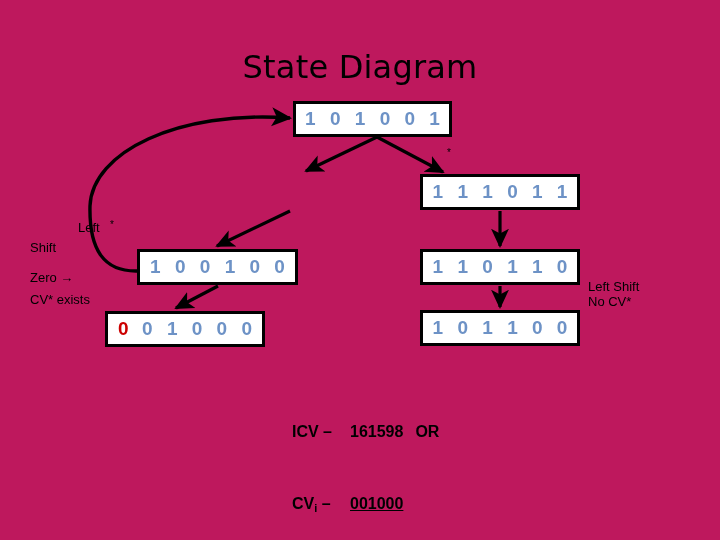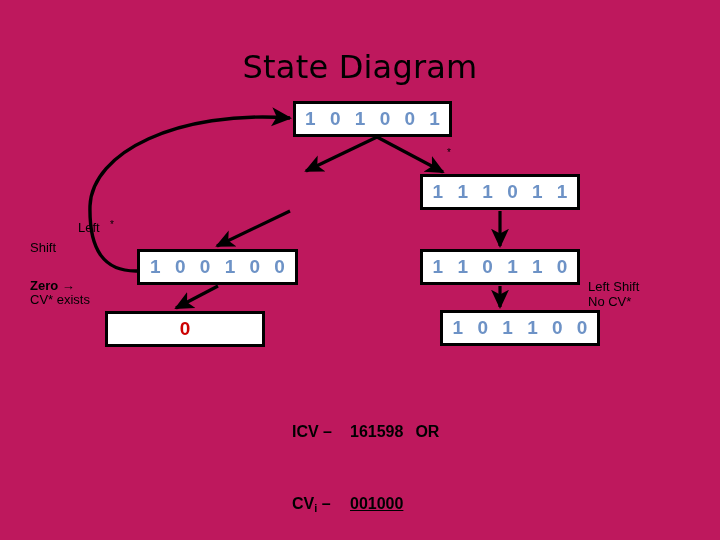--- a/index.html
+++ b/index.html
@@ -139,29 +139,30 @@
   <div class="state-box" style="left:137px; top:249px; width:161px; height:36px;">
     <span>1 0 0 1 0 0</span>
   </div>
 
   <div class="state-box" style="left:420px; top:249px; width:160px; height:36px;">
     <span>1 1 0 1 1 0</span>
   </div>
 
   <div class="state-box" style="left:105px; top:311px; width:160px; height:36px;">
     <span class="redbit">0</span>
+      <span style="margin-left:4.5px;">0 1 0 0 0</span>
   </div>
 
-  <div class="state-box" style="left:420px; top:310px; width:160px; height:36px;margin-left:20px;">
+  <div class="state-box" style="left:420px; top:310px; width:160px; height:36px;">
     <span>1 0 1 1 0 0</span>
   </div>
 
   <div class="side-label" style="left:30px; top:218px;margin-left:48px;">Left</div>
   <div class="side-label" style="left:30px; top:238px;">Shift</div>
-  <div class="side-label" style="left:30px; top:276px;font-weight:bold;">Zero →</div>
+  <div class="side-label" style="left:30px; top:268px;">Zero →</div>
   <div class="side-label" style="left:30px; top:290px;">CV* exists</div>
 
   <div class="star" style="left:110px; top:220px;">*</div>
 
   <div class="side-label" style="left:588px; top:277px;">Left Shift</div>
   <div class="side-label" style="left:588px; top:292px;">No CV*</div>
 
   <div class="star" style="left:447px; top:148px;">*</div>
 
   <div class="legend" style="left:272px; top:372px;">

